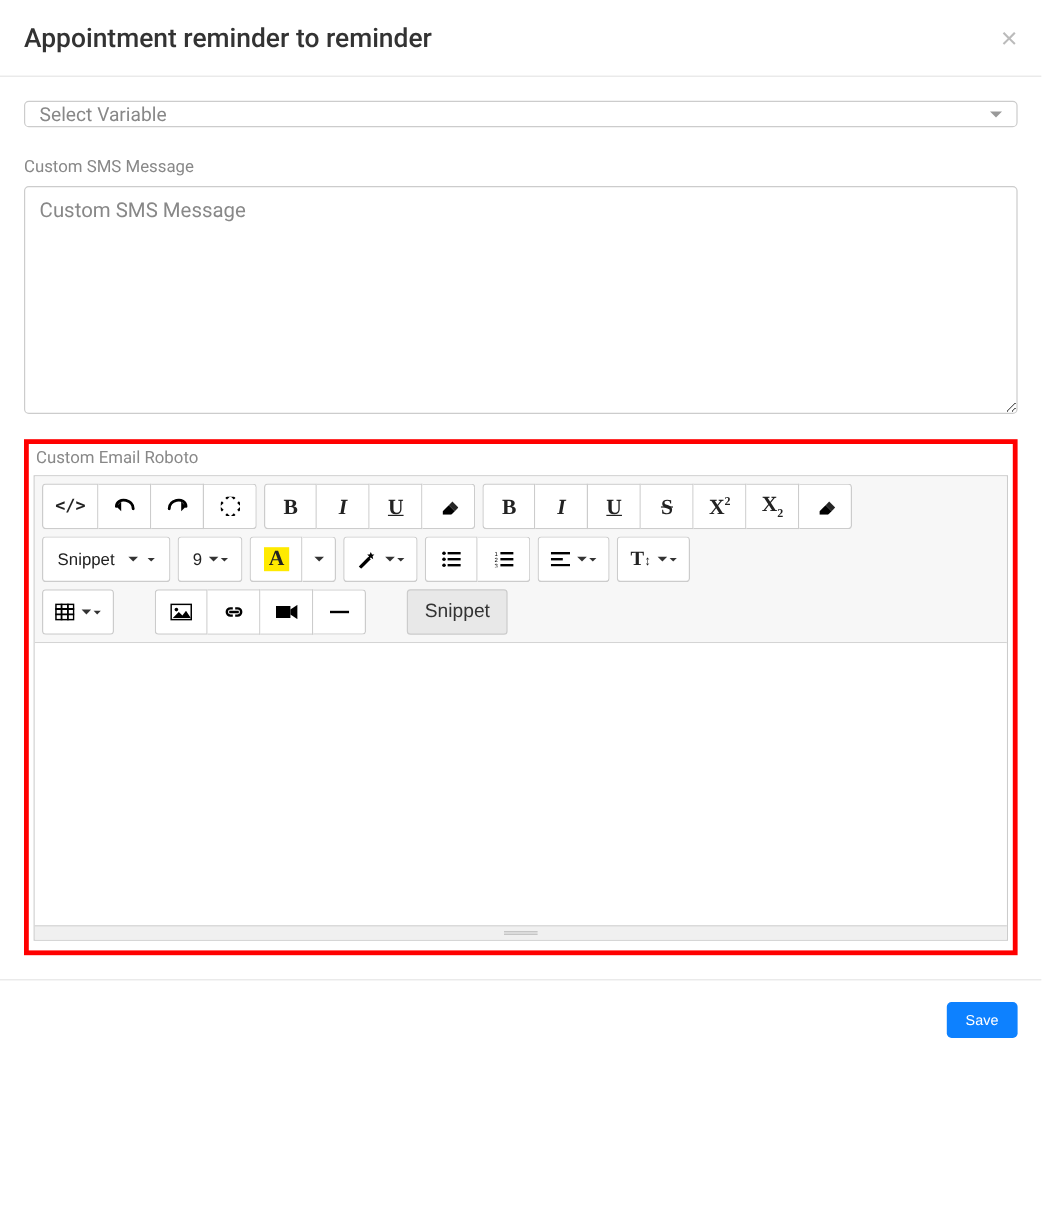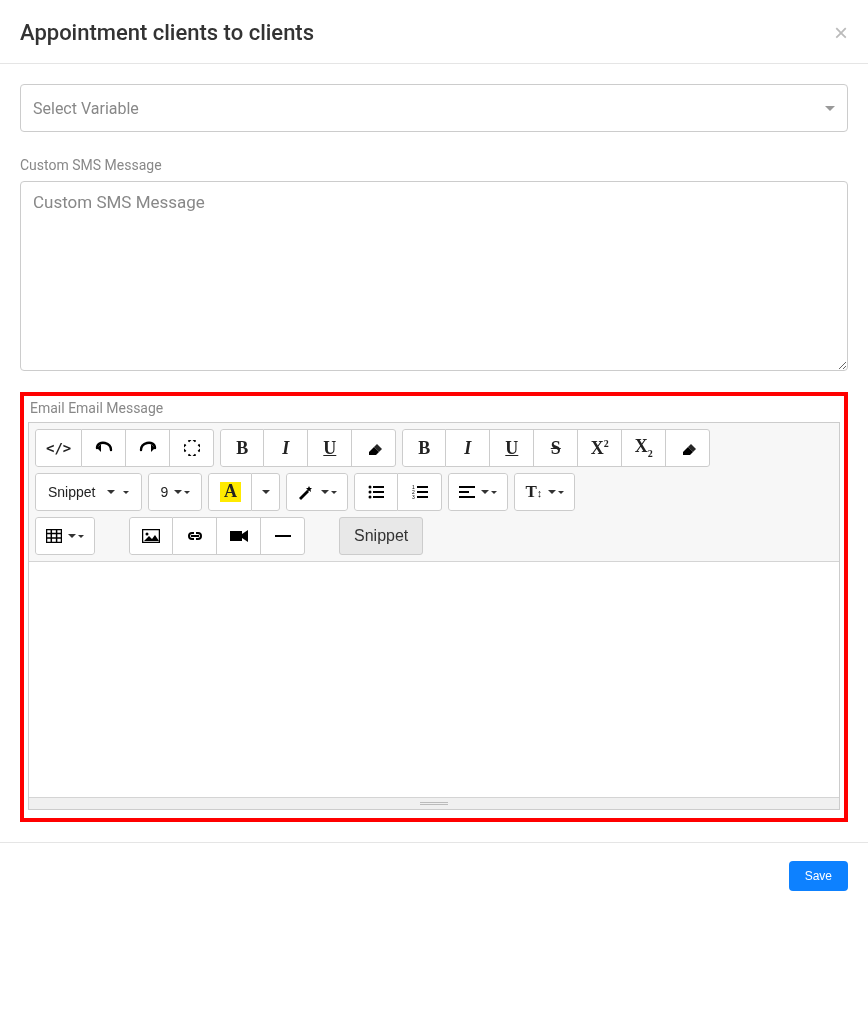--- a/index.html
+++ b/index.html
@@ -20,21 +20,21 @@
   font-size: 24px; color: #bbb; cursor: pointer; background: none; border: none;
   line-height: 1;
 }
 .modal-body { padding: 20px; }
 .form-group { margin-bottom: 25px; }
 .form-label { font-size: 14px; color: #888; margin-bottom: 8px; display: block; }
 .select-wrap {
   position: relative;
   border: 1px solid #ccc; border-radius: 4px;
   background: #fff;
-  height: 48px;
+  height: 22px;
   display: flex; align-items: center;
   padding: 0 12px;
 }
 .select-placeholder { color: #888; font-size: 16px; }
 .select-caret {
   margin-left: auto;
   width: 0; height: 0;
   border-left: 5px solid transparent;
   border-right: 5px solid transparent;
   border-top: 5px solid #999;
@@ -140,42 +140,42 @@
   cursor: pointer;
 }
 svg { display:block; }
 </style>
 </head>
 <body>
 
 <div class="modal">
 
   <div class="modal-header">
-    <div class="modal-title">Appointment clients to clients</div>
+    <div class="modal-title">Appointment reminder to reminder</div>
     <button class="close-btn">
       <span>×</span>
     </button>
   </div>
 
   <div class="modal-body">
 
     <div class="form-group">
       <div class="select-wrap">
         <span class="select-placeholder">Select Variable</span>
         <span class="select-caret"></span>
       </div>
     </div>
 
     <div class="form-group">
       <label class="form-label">Custom SMS Message</label>
       <textarea class="textarea" placeholder="Custom SMS Message" style=""></textarea>
     </div>
 
     <div class="email-wrap">
-      <label class="email-label">Email Email Message</label>
+      <label class="email-label">Custom Email Roboto</label>
       <div class="editor-border">
       <div class="toolbar">
 
         <div class="tb-row">
           <div class="btn-grp">
             <button class="tb-btn">
                   <span style="font-family:monospace;font-weight:bold;">&lt;/&gt;</span>
                 </button>
             <button class="tb-btn">
               <svg width="18" height="14" viewBox="0 0 18 14">

